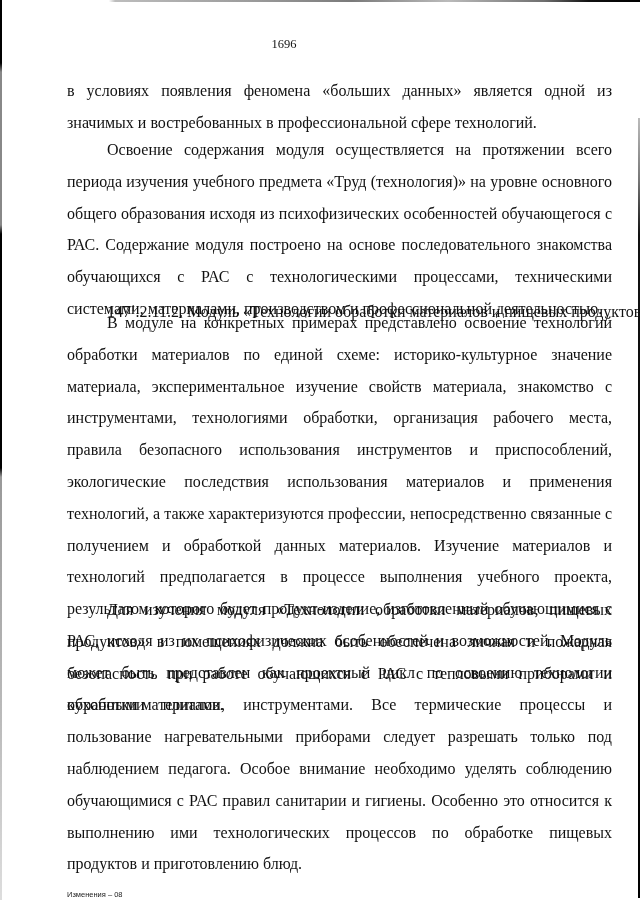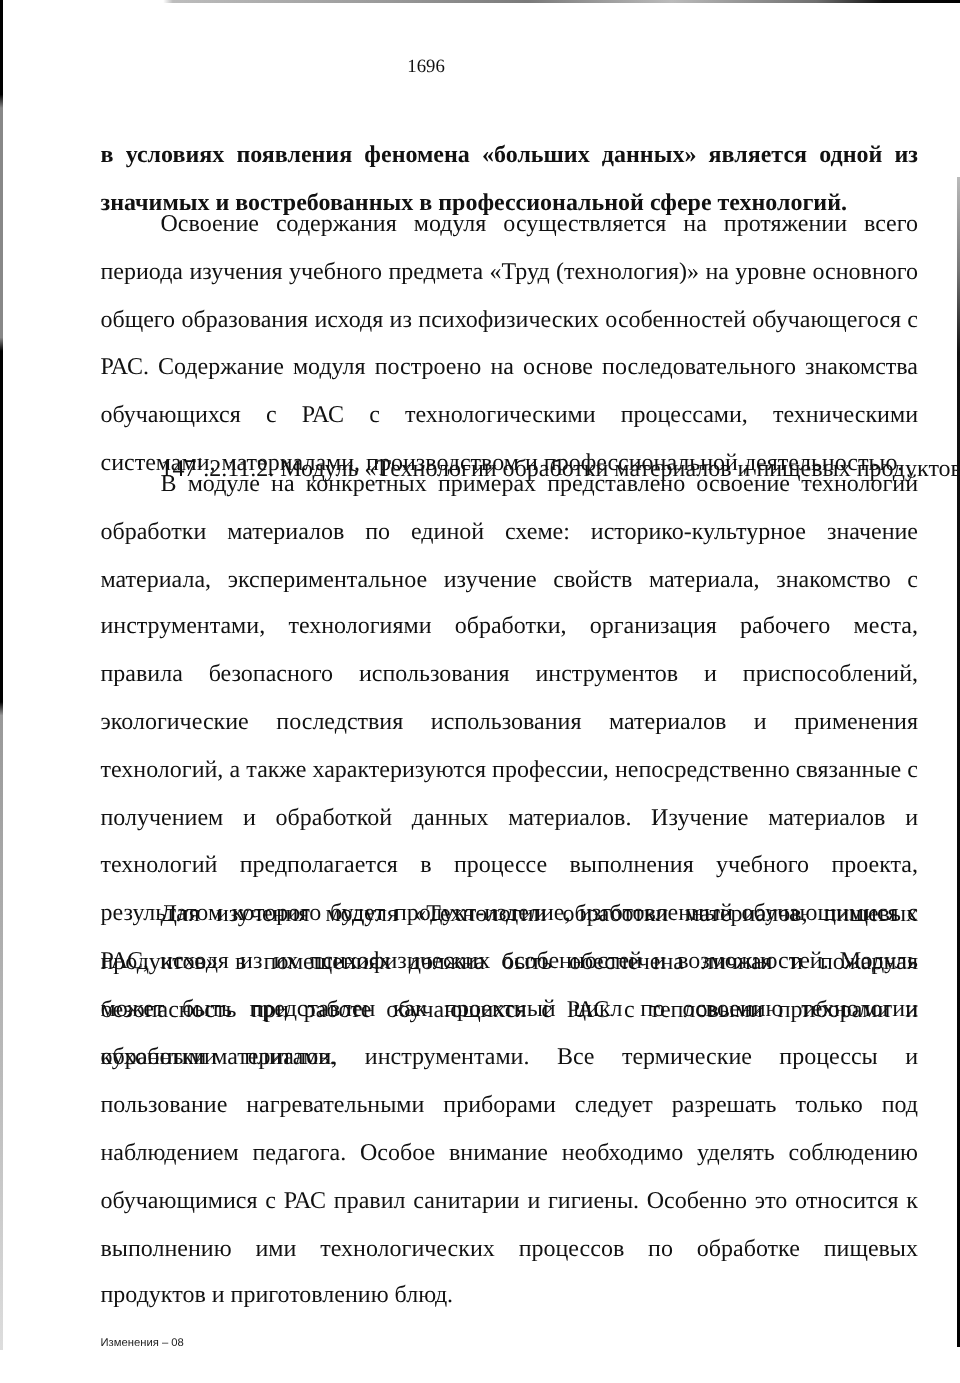--- a/index.html
+++ b/index.html
@@ -68,21 +68,21 @@
   </style>
 </head>
 <body>
 
 <div class="scan-edge-top"></div>
 <div class="scan-edge-left"></div>
 <div class="scan-edge-right"></div>
 
 <div class="page-number">1696</div>
 
-<div class="text-block" style="top:88px;font-weight:bold;">
+<div class="text-block" style="top:75px;">
   <p class="para">в условиях появления феномена «больших данных» является одной из значимых и востребованных в профессиональной сфере технологий.</p>
 </div>
 
 <div class="text-block" style="top:134px;">
   <p class="para indent">Освоение содержания модуля осуществляется на протяжении всего периода изучения учебного предмета «Труд (технология)» на уровне основного общего образования исходя из психофизических особенностей обучающегося с РАС. Содержание модуля построено на основе последовательного знакомства обучающихся с РАС с технологическими процессами, техническими системами, материалами, производством и профессиональной деятельностью.</p>
 </div>
 
 <div class="text-block" style="top:293px;">
   <p class="para heading-line"><span>147</span><sup>1</sup><span>.2.11.2.</span><span> Модуль «Технологии обработки материалов и пищевых продуктов».</span></p>
 </div>

